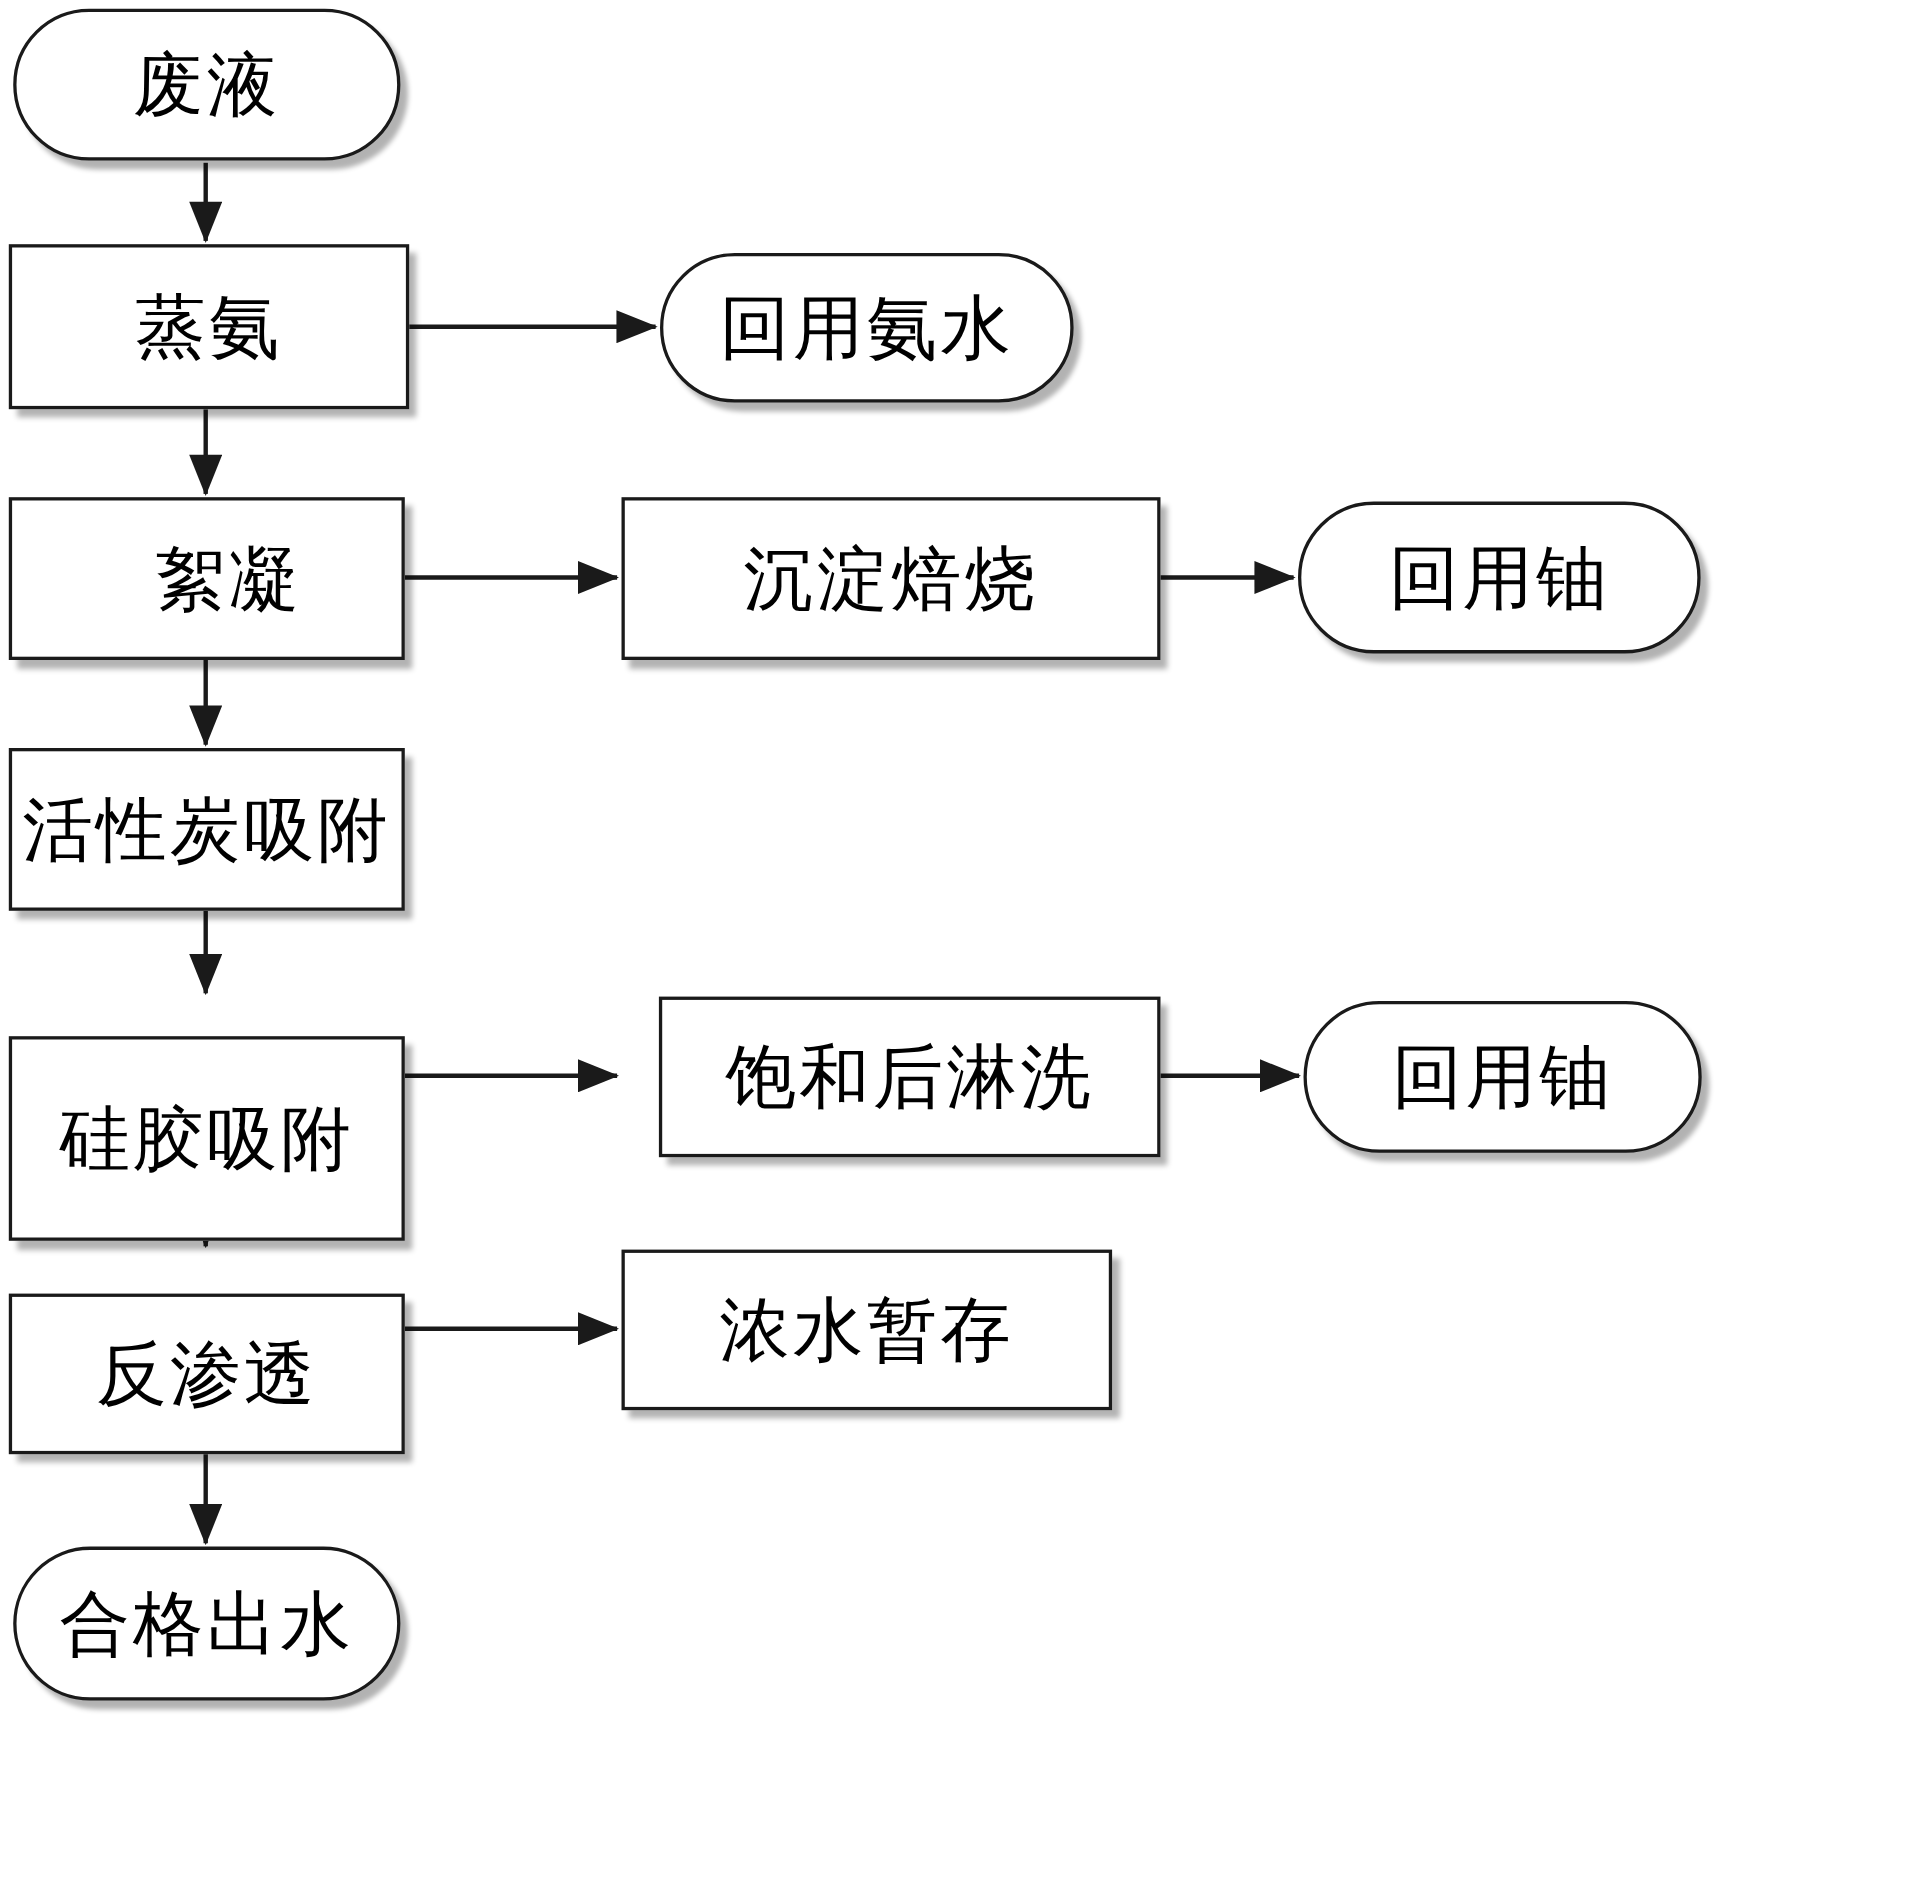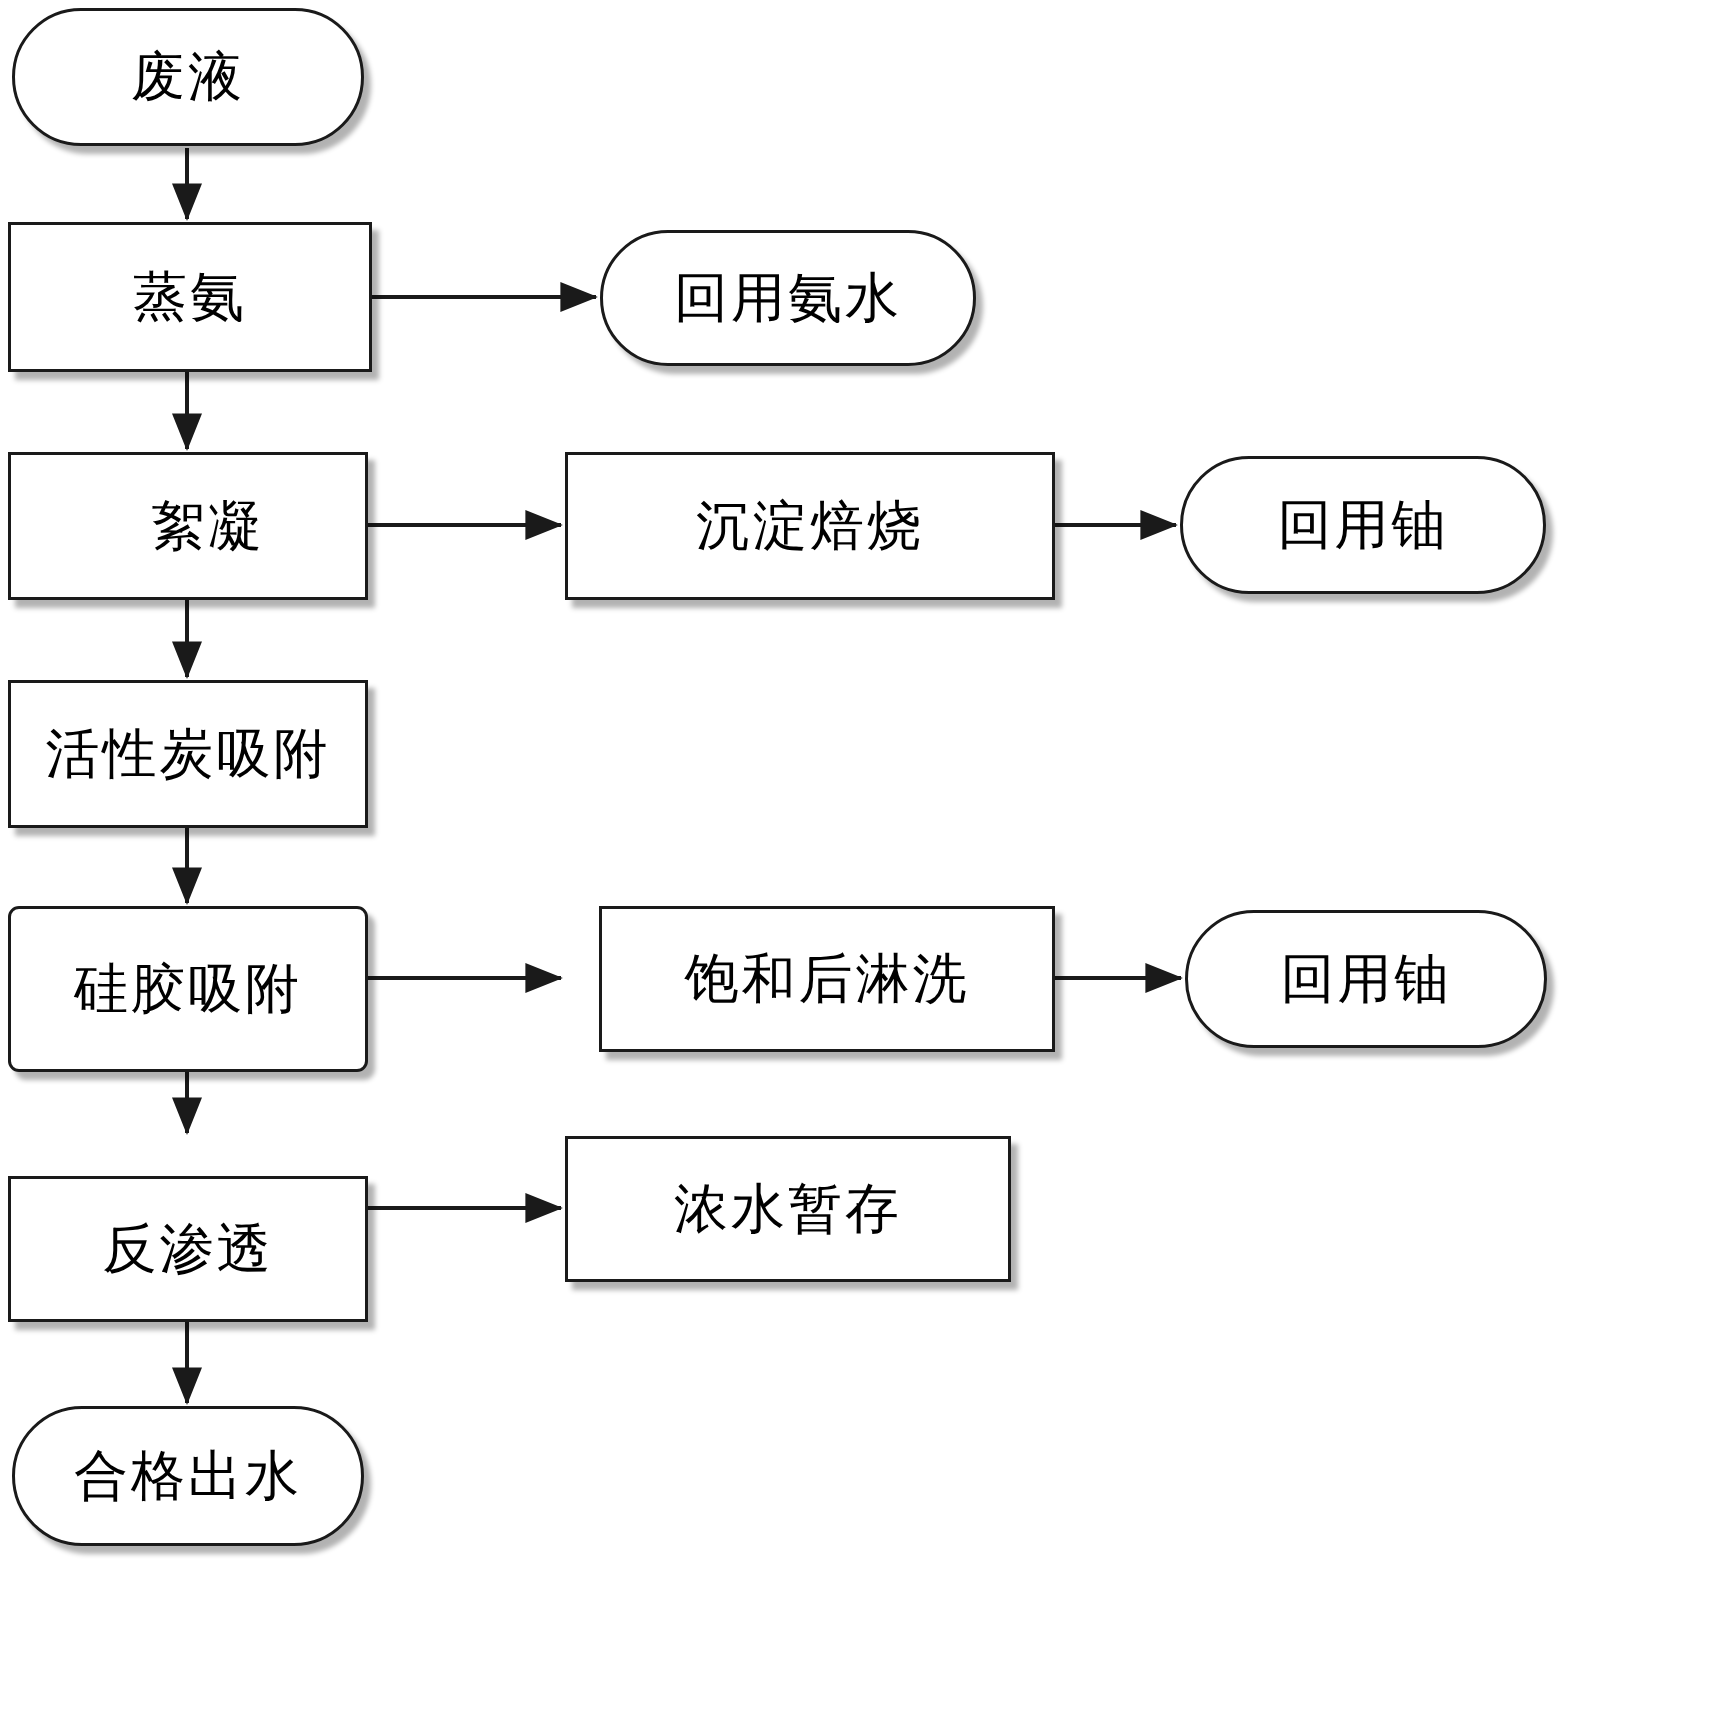--- a/index.html
+++ b/index.html
@@ -17,21 +17,21 @@
   }
   .node {
     position: absolute;
     display: flex;
     align-items: center;
     justify-content: center;
     background: #ffffff;
     border: 3px solid #1a1a1a;
     box-sizing: border-box;
     box-shadow: 7px 8px 5px rgba(0,0,0,0.30);
-    font-size: 54px;
+    font-size: 64px;
     color: #000000;
     letter-spacing: 3px;
     white-space: nowrap;
   }
   .stadium {
     border-radius: 90px;
   }
   .edges {
     position: absolute;
     left: 0;
@@ -75,21 +75,21 @@
   </div>
 
   <div class="node" style="left:8px; top:452px; width:360px; height:148px;padding-left:40px;">
     <span>絮凝</span>
   </div>
 
   <div class="node" style="left:8px; top:680px; width:360px; height:148px;">
     <span>活性炭吸附</span>
   </div>
 
-  <div class="node" style="left:8px; top:906px; width:360px; height:166px;border-radius:11px;">
+  <div class="node" style="left:8px; top:942px; width:360px; height:186px;">
     <span>硅胶吸附</span>
   </div>
 
   <div class="node" style="left:8px; top:1176px; width:360px; height:146px;">
     <span>反渗透</span>
   </div>
 
   <div class="node stadium" style="left:12px; top:1406px; width:352px; height:140px;">
     <span>合格出水</span>
   </div>

